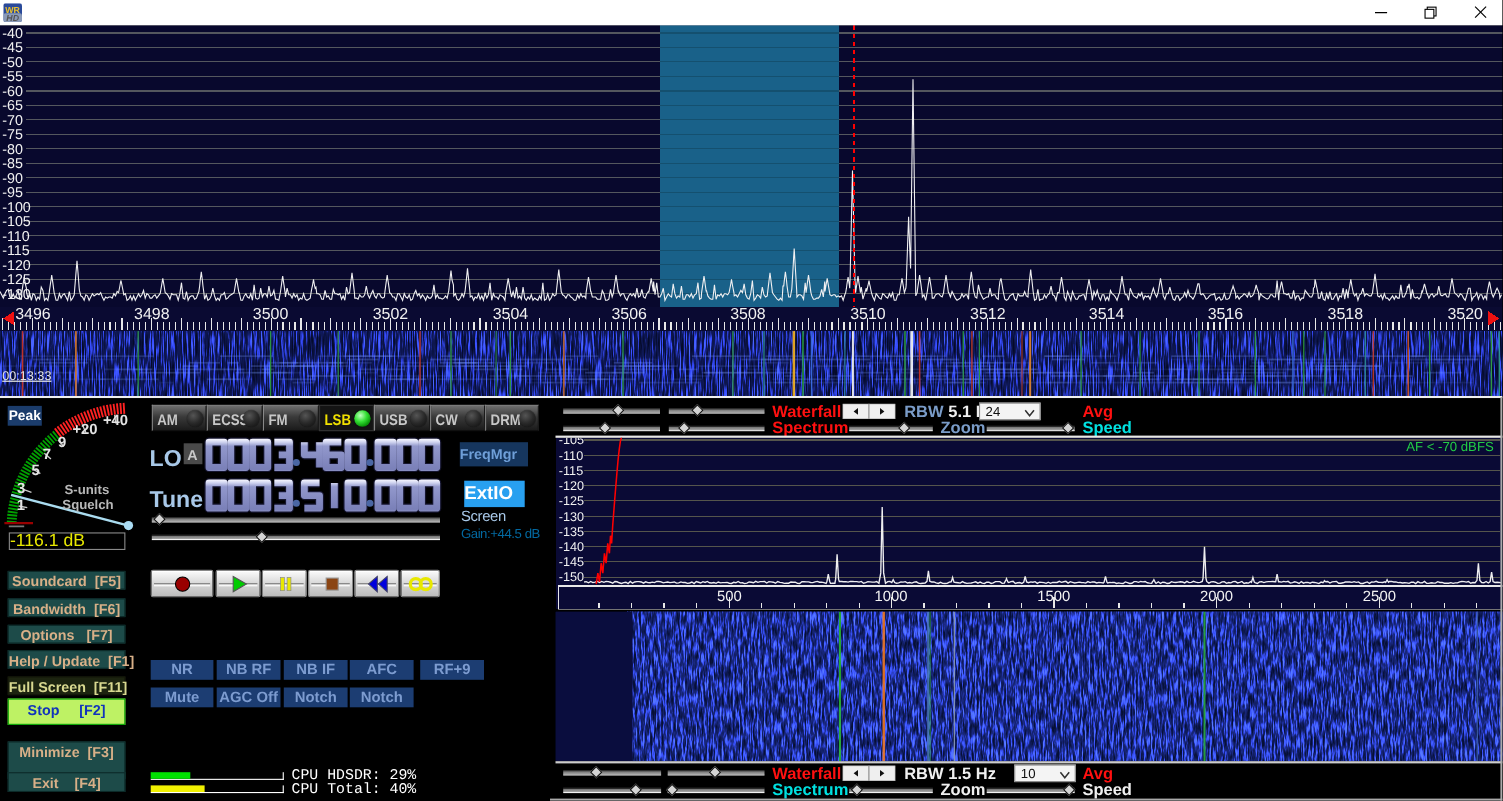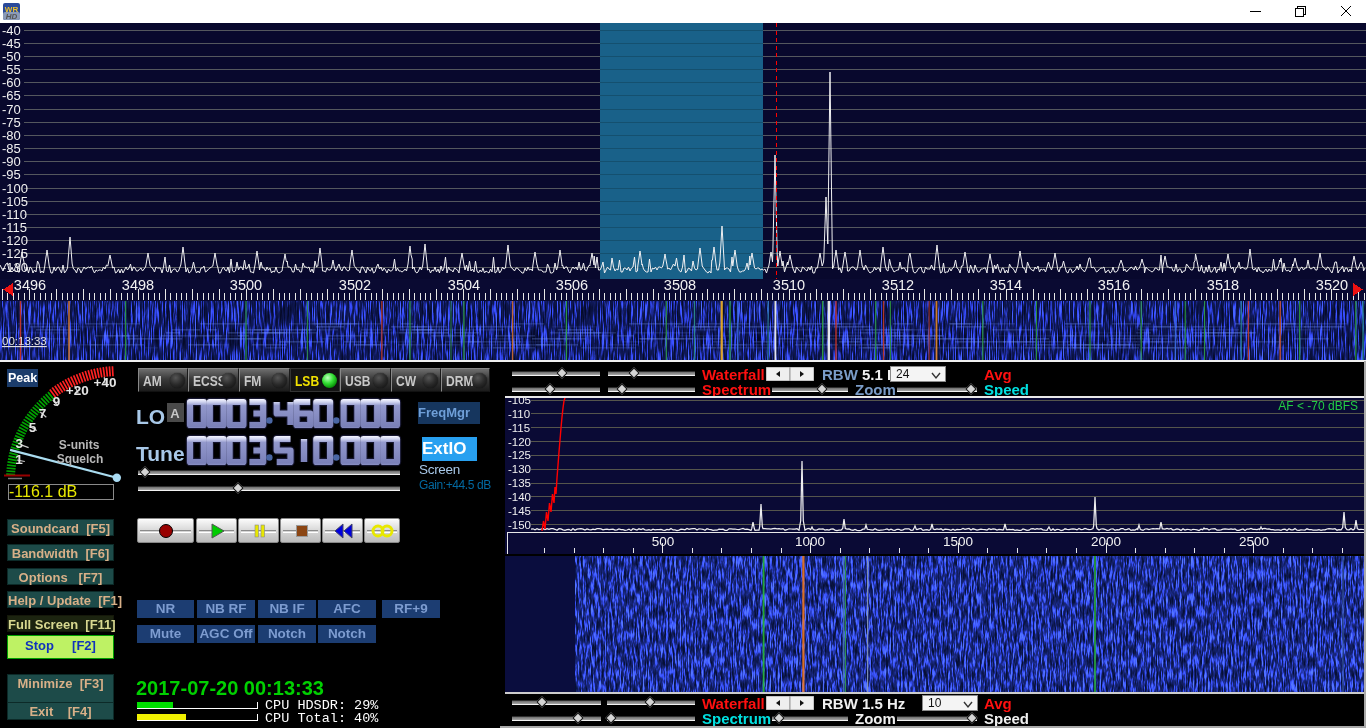--- a/index.html
+++ b/index.html
@@ -861,21 +861,20 @@
 <div class="bluebtn" style="left:137px;top:600px;width:57px">NR</div>
 <div class="bluebtn" style="left:197px;top:600px;width:58px">NB RF</div>
 <div class="bluebtn" style="left:258px;top:600px;width:58px">NB IF</div>
 <div class="bluebtn" style="left:318px;top:600px;width:58px">AFC</div>
 <div class="bluebtn" style="left:382px;top:600px;width:58px">RF+9</div>
 <div class="bluebtn" style="left:137px;top:625px;width:57px">Mute</div>
 <div class="bluebtn" style="left:197px;top:625px;width:58px">AGC Off</div>
 <div class="bluebtn" style="left:258px;top:625px;width:58px">Notch</div>
 <div class="bluebtn" style="left:318px;top:625px;width:58px">Notch</div>
 
-<div class="abs" style="left:136px;top:677px;color:#00d000;font-size:20px;font-weight:bold">2017-07-20 00:13:33</div>
 <div class="abs" style="left:137px;top:702px;width:121px;height:7px;border-bottom:1px solid #fff;border-right:1px solid #fff">
       <div style="width:36px;height:6px;background:#00e000"></div>
     </div>
 <div class="abs" style="left:137px;top:714px;width:121px;height:7px;border-bottom:1px solid #fff;border-right:1px solid #fff">
       <div style="width:49px;height:6px;background:#f0f000"></div>
     </div>
 <div class="abs" style="left:265px;top:698px;color:#fff;font-size:13.5px;font-family:'Liberation Mono',monospace">CPU HDSDR: 29%</div>
 <div class="abs" style="left:265px;top:711px;color:#fff;font-size:13.5px;font-family:'Liberation Mono',monospace">CPU Total: 40%</div>
 
 <div class="groove" style="left:512px;top:371px;width:88px"></div>

